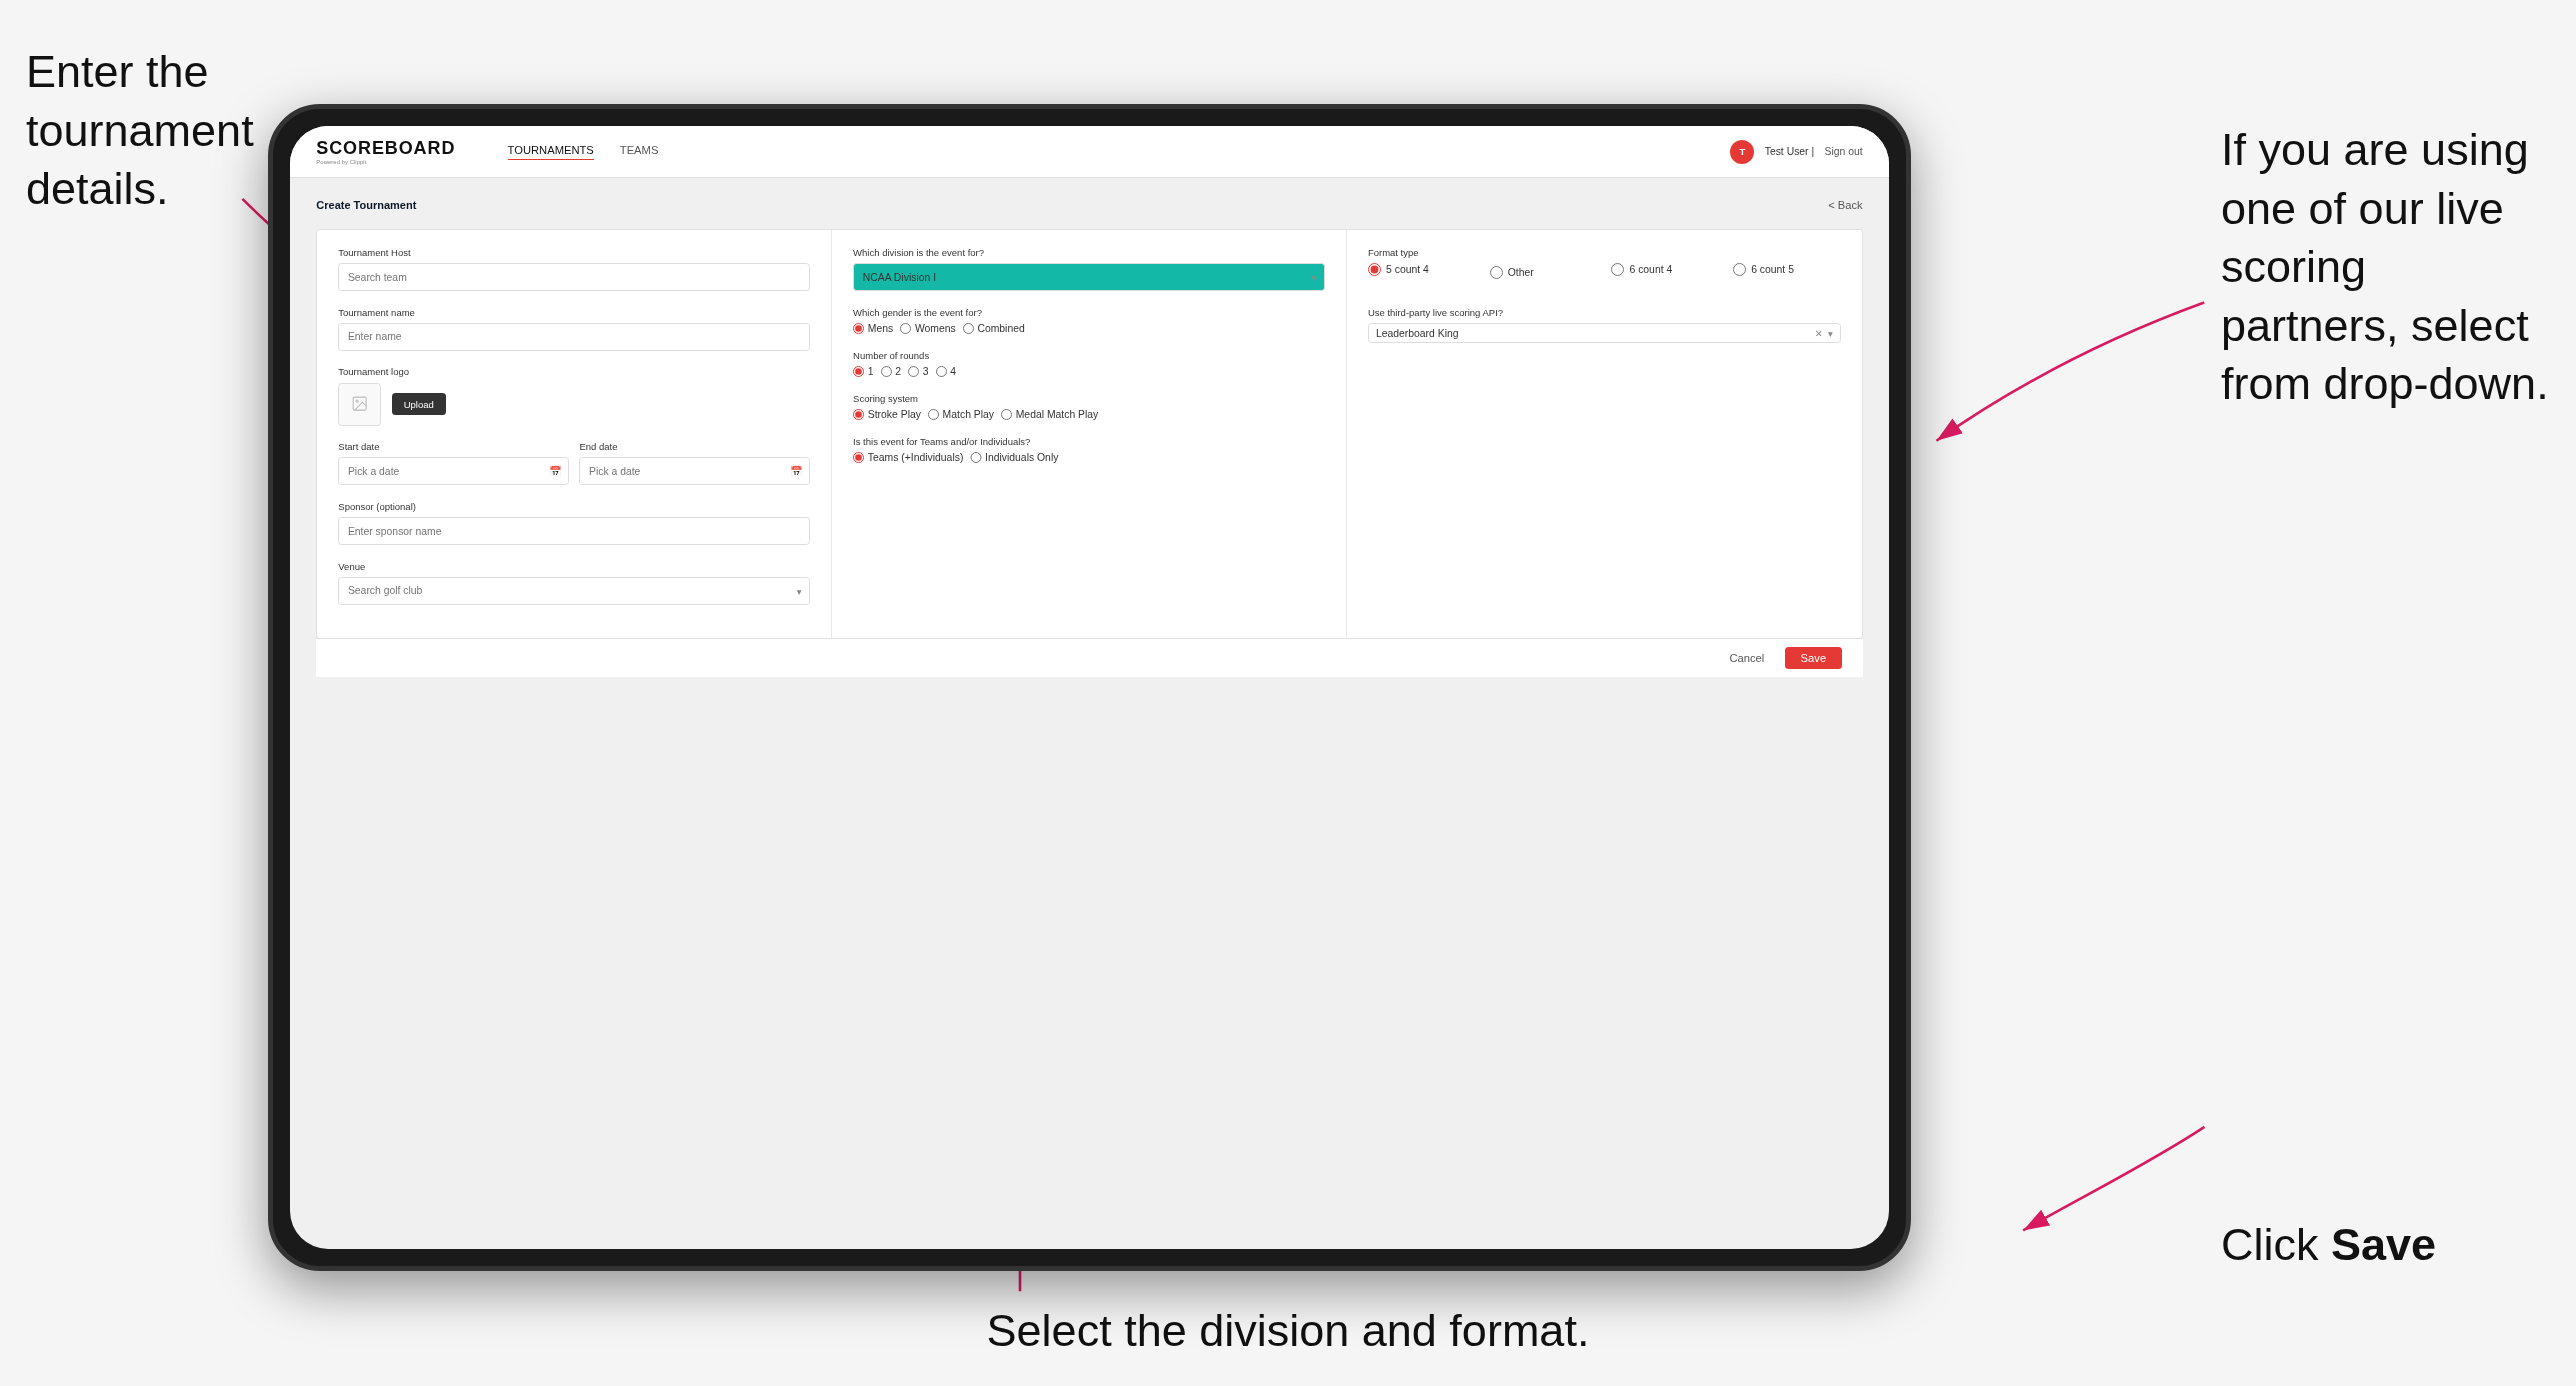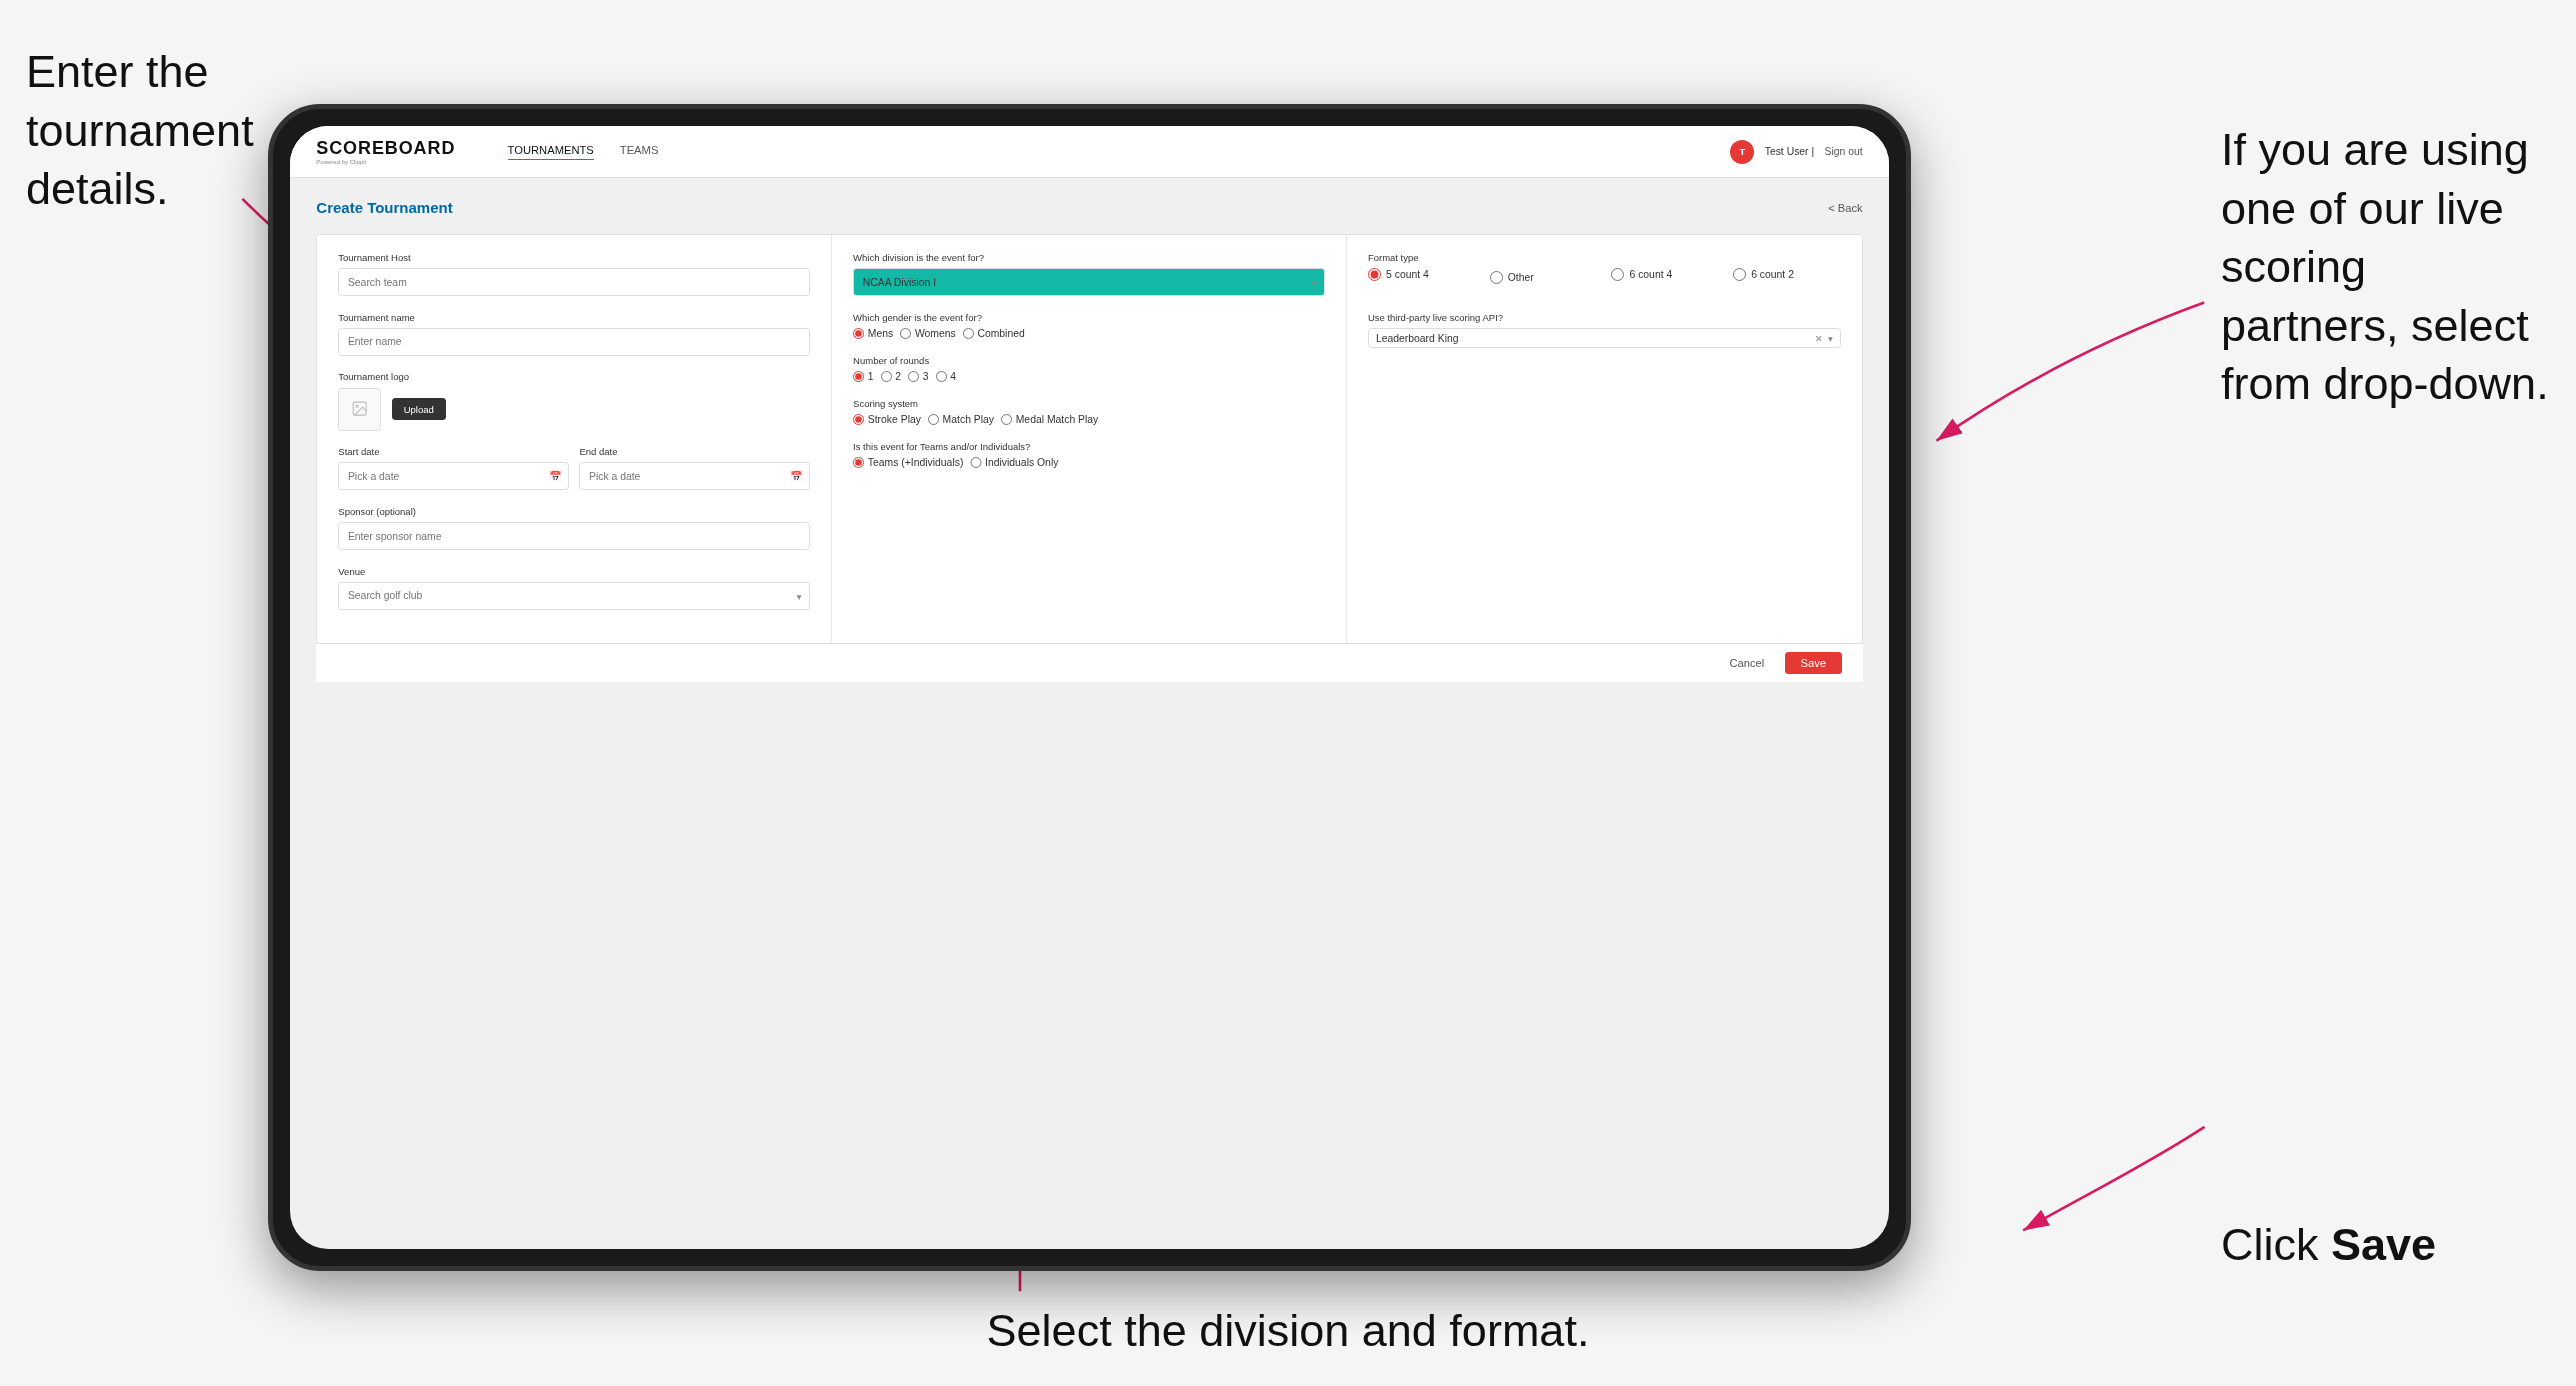--- a/index.html
+++ b/index.html
@@ -178,23 +178,23 @@
     }
 
     .page-header {
       display: flex;
       align-items: center;
       justify-content: space-between;
       margin-bottom: 17.3px;
     }
 
     .page-title {
-      font-size: 15px;
+      font-size: 11px;
       font-weight: 600;
-      color: #0369a1;
+      color: #0f172a;
       text-align: center;
     }
 
     .back-link {
       font-size: 11.2px;
       color: #555;
       cursor: pointer;
     }
 
     
@@ -649,21 +649,21 @@
                 <div class="other-option">
                   <input type="radio" name="format" style="">
                   <span>Other</span>
                 </div>
                 <div class="format-option">
                   <input type="radio" name="format" style="">
                   <span>6 count 4</span>
                 </div>
                 <div class="format-option">
                   <input type="radio" name="format" style="">
-                  <span>6 count 2</span>
+                  <span>6 count 5</span>
                 </div>
               </div>
             </div>
             <div class="form-group" style="margin-top: 26px;">
               <label class="form-label">Use third-party live scoring API?</label>
               <div class="live-scoring-input">
                 <span class="live-scoring-value">Leaderboard King</span>
                 <div class="live-scoring-controls">
                   <span class="live-ctrl">✕</span>
                   <span class="live-ctrl">▾</span>

